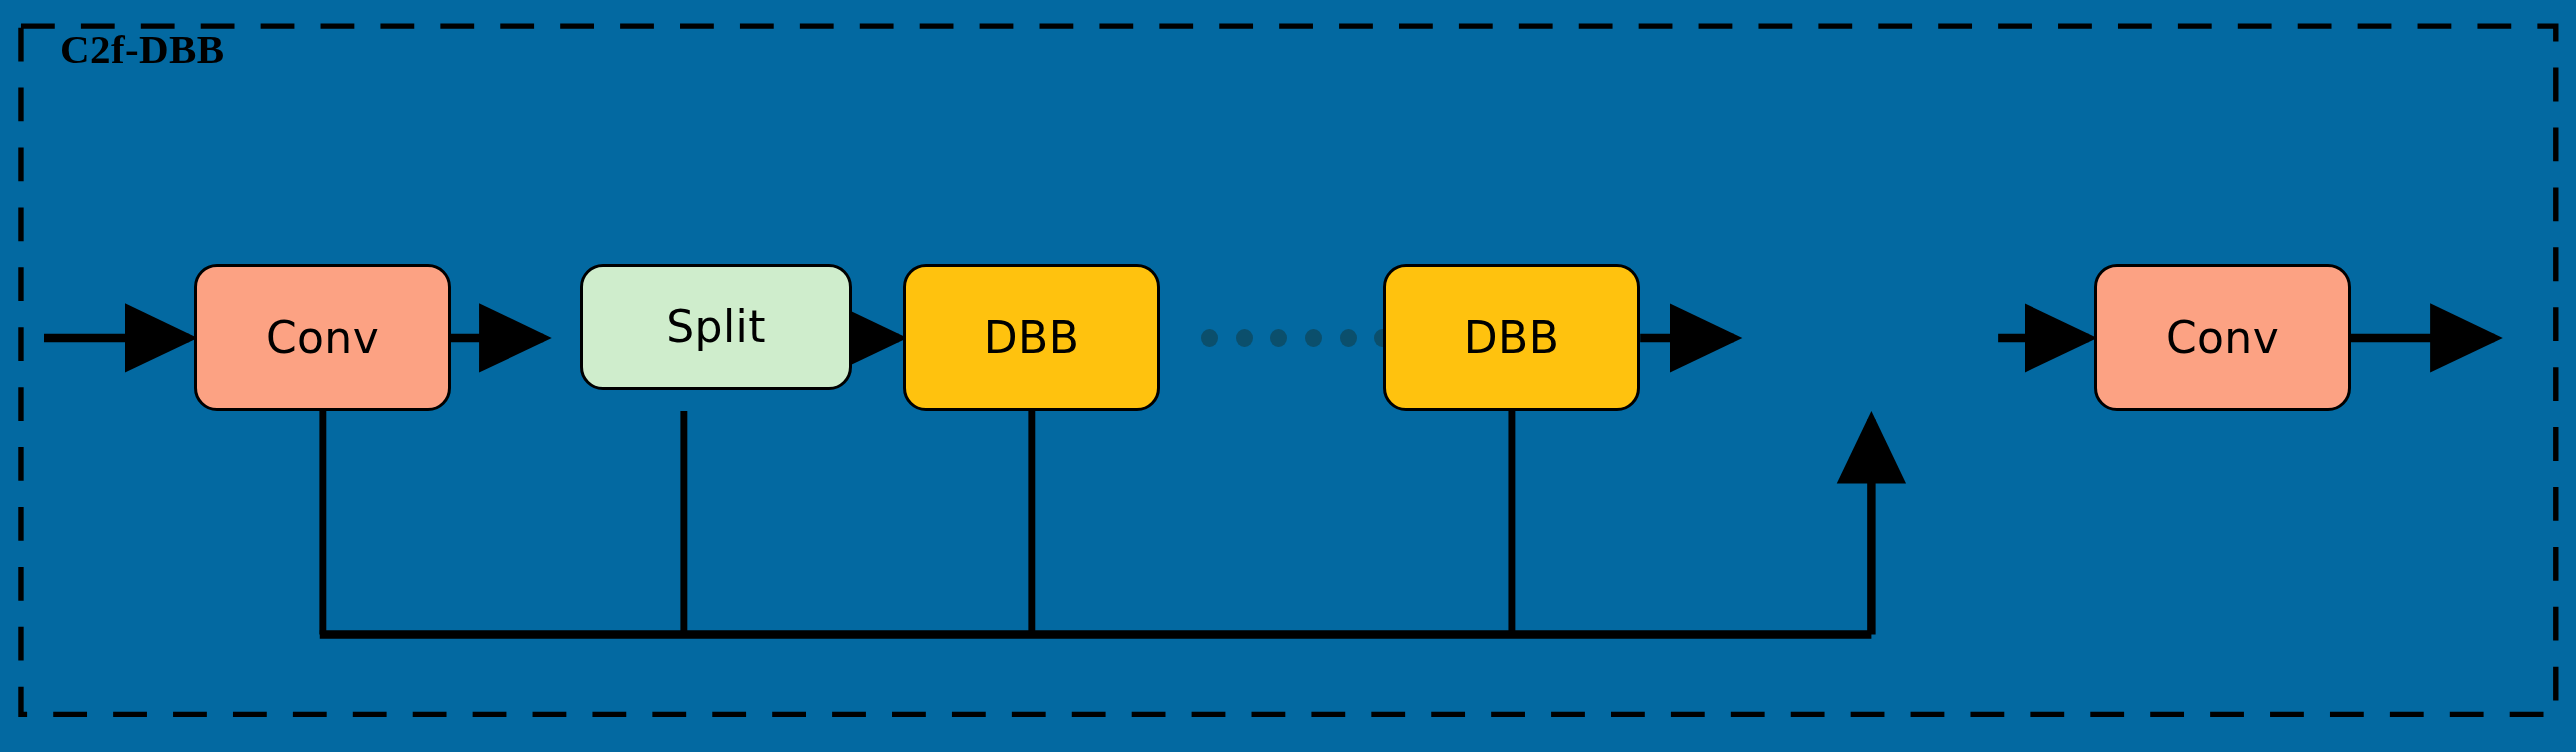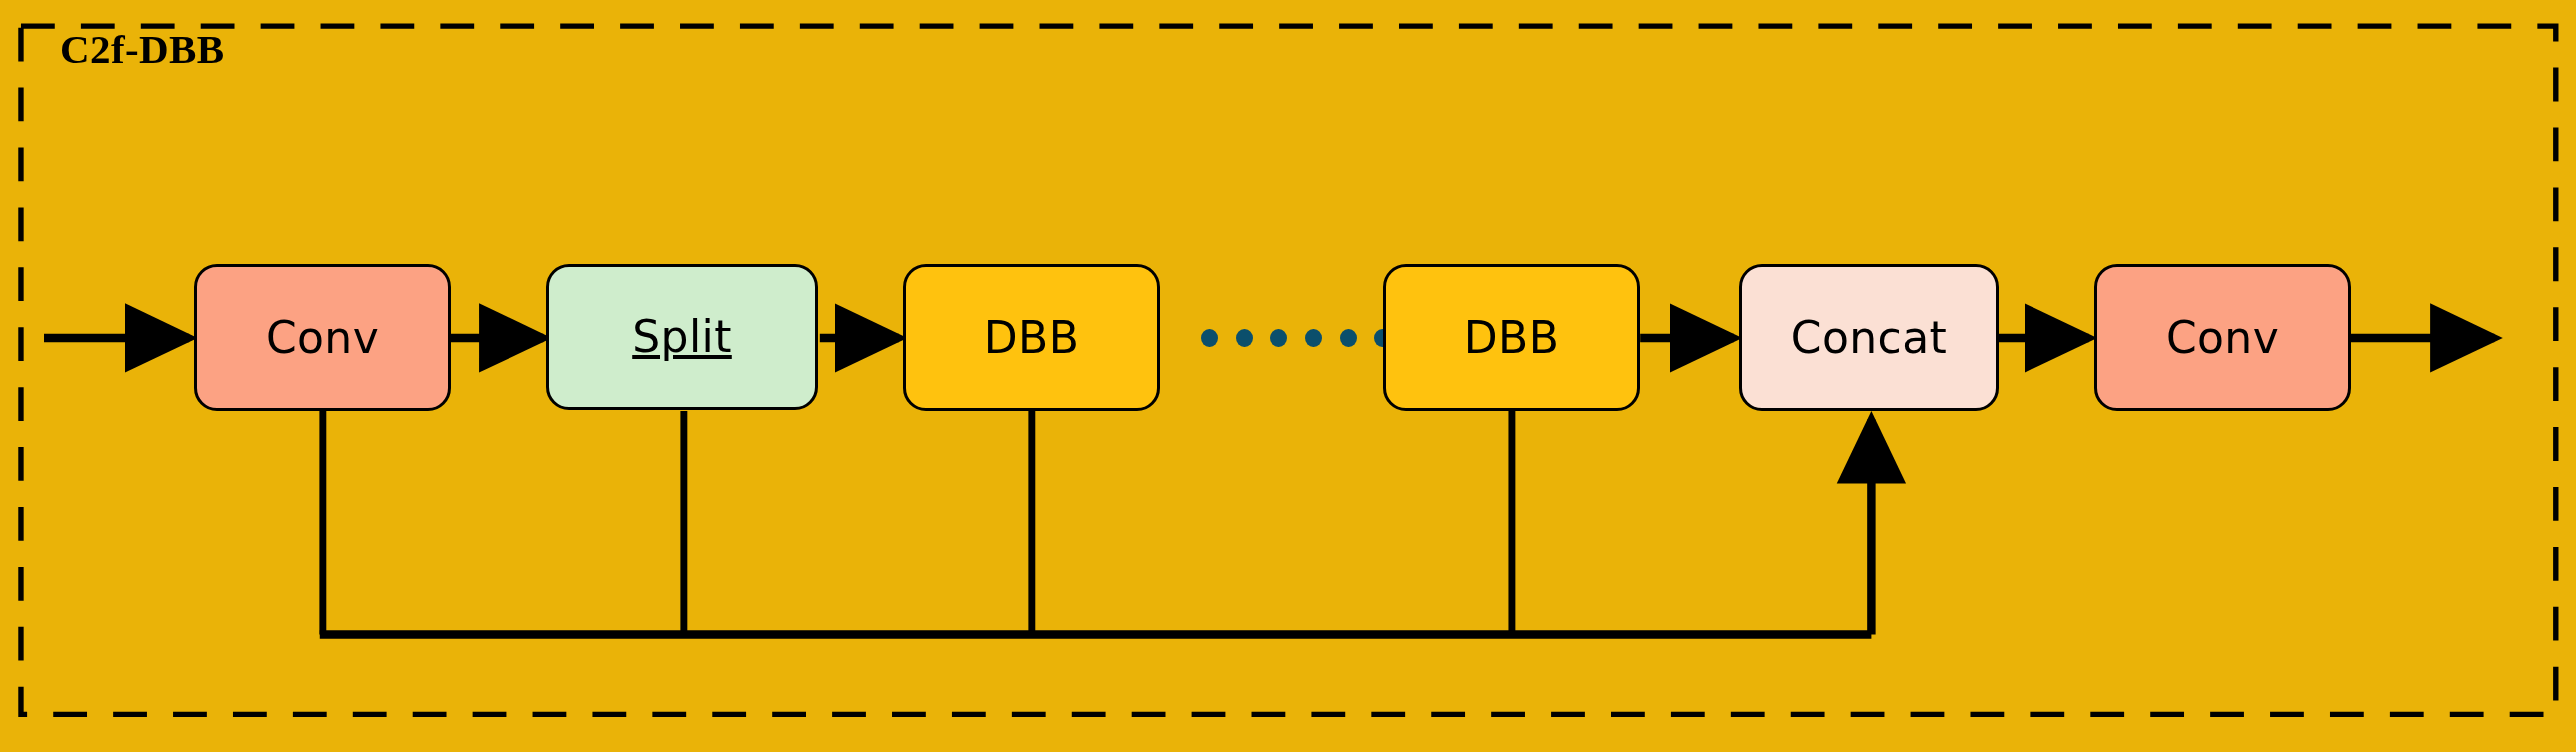--- a/index.html
+++ b/index.html
@@ -1,21 +1,21 @@
 <!DOCTYPE html>
 <html style="font-size:12.3px"><head>
 <meta charset="utf-8">
 <style>
   html,body{margin:0;padding:0;background:#ffffff;}
   body{font-family:"Liberation Sans",sans-serif;}
   #stage{
     position:relative;
     width:2576px;
     height:752px;
-    background:#eab308;
+    background:#0369a1;
     overflow:hidden;
     text-align:center;
   }
   #stage svg{position:absolute;left:0;top:0;width:2576px;height:752px;}
   .diagram-title{
     position:absolute;
     left:60px;
     top:29px;
     font-family:"Liberation Serif","DejaVu Serif",serif;
     font-weight:bold;
@@ -92,43 +92,40 @@
 
     <line x1="2436" y1="826" x2="2436" y2="546" stroke="#000000" stroke-width="11" marker-end="url(#arrowhead-up)"></line>
   </svg>
 
   <div class="diagram-title">C2f-DBB</div>
 
   <div class="node" style="left:194px; top:264px; width:257px; height:147px; background:#FCA283;">
     <span class="node-label">Conv</span>
   </div>
 
-  <div class="node" style="left:546px; top:264px; width:272px; height:146px; background:#CFEDCC;text-decoration:underline;">
+  <div class="node" style="left:580px; top:264px; width:272px; height:126px; background:#CFEDCC;">
     <span class="node-label">Split</span>
   </div>
 
   <div class="node" style="left:903px; top:264px; width:257px; height:147px; background:#FFC20E;">
     <span class="node-label">DBB</span>
   </div>
 
   <div class="ellipsis-dots" style="left:1201px; top:329px;">
     <span class="dot" style="background:#0B4F6C;"></span>
     <span class="dot" style="background:#0B4F6C;"></span>
     <span class="dot" style="background:#0B4F6C;"></span>
     <span class="dot" style="background:#0B4F6C;"></span>
     <span class="dot" style="background:#0B4F6C;"></span>
     <span class="dot" style="background:#0B4F6C;"></span>
   </div>
 
   <div class="node" style="left:1383px; top:264px; width:257px; height:147px; background:#FFC20E;">
     <span class="node-label">DBB</span>
   </div>
 
-  <div class="node" style="left:1739px; top:264px; width:260px; height:147px; background:#FBE0D4;">
-    <span class="node-label">Concat</span>
-  </div>
 
   <div class="node" style="left:2094px; top:264px; width:257px; height:147px; background:#FCA283;">
     <span class="node-label">Conv</span>
   </div>
 
 </div>
 
 
 </body></html>

